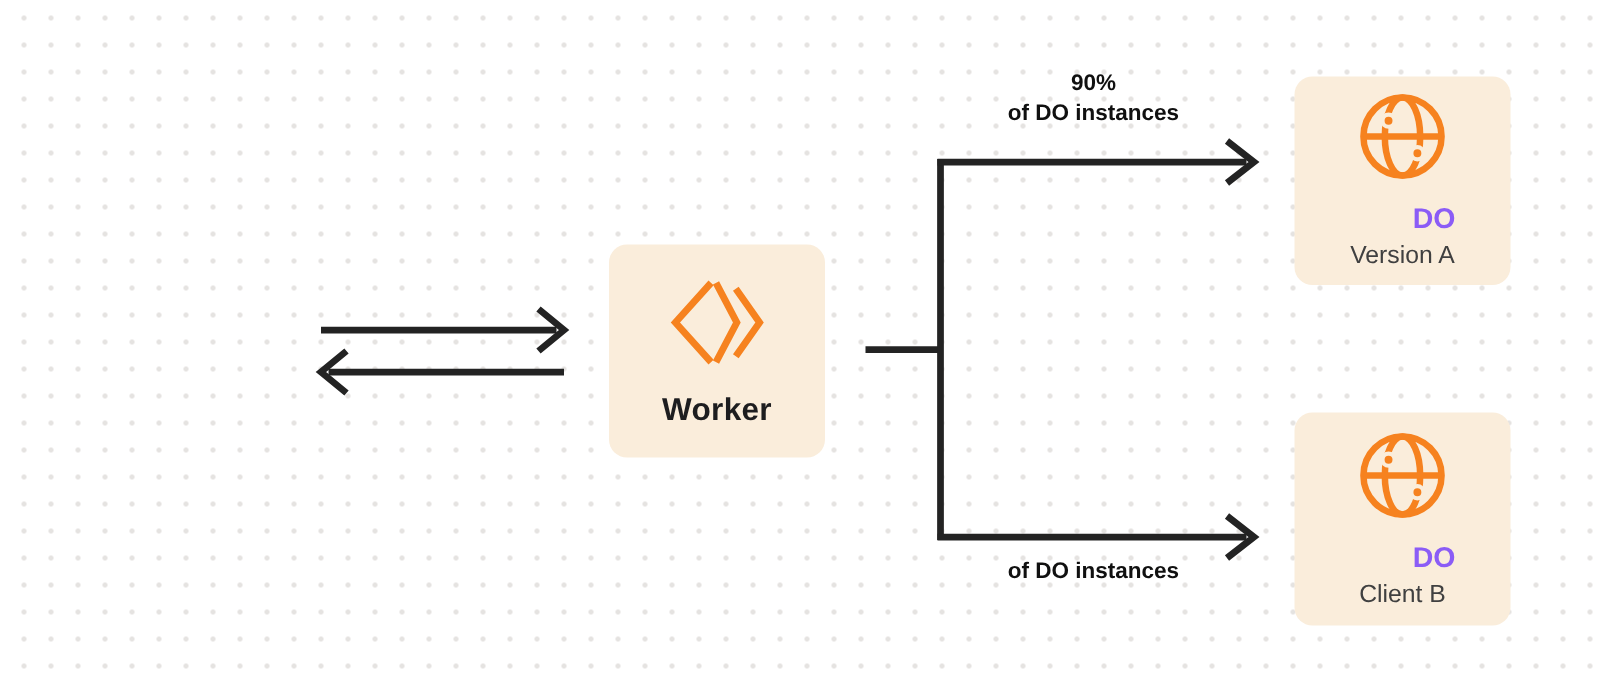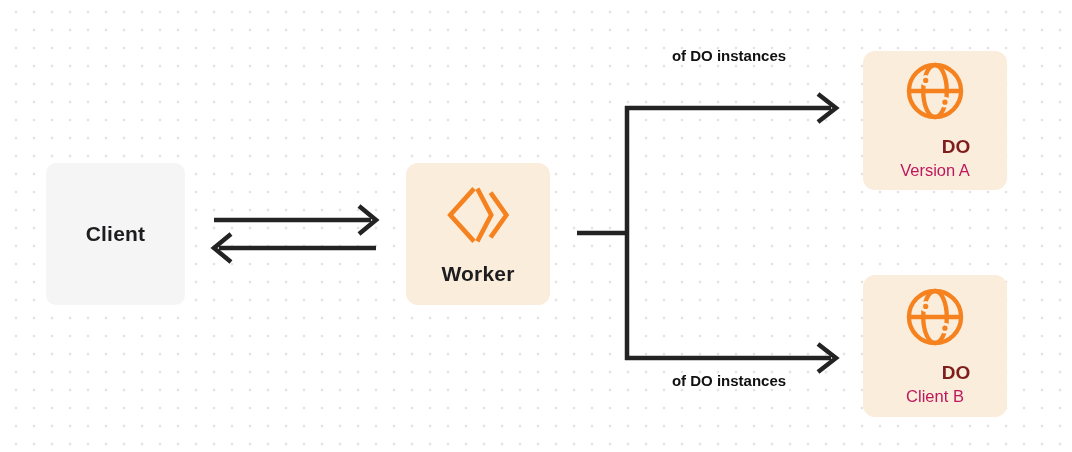--- a/index.html
+++ b/index.html
@@ -27,22 +27,22 @@
   .node__label{
     font-weight:700;font-size:21px;color:#1d1d1f;letter-spacing:.2px;
   }
   .node--client{left:46px;top:163px;width:139px;height:142px;}
   .node--worker{left:406px;top:163px;width:144px;height:142px;gap:14px;}
   .node--do-a{left:863px;top:51px;width:144px;height:139px;}
   .node--do-b{left:863px;top:275px;width:144px;height:142px;}
   .node__icon{display:block;}
   .node--worker .node__icon{width:66px;height:66px;}
   .do-icon{width:62px;height:62px;margin-bottom:14px;}
-  .do-title{font-weight:700;font-size:19px;color:#7f1d1d;line-height:22px;margin-left:42px;}
-  .do-subtitle{font-weight:400;font-size:16.5px;color:#be185d;line-height:21px;margin-top:2px;}
+  .do-title{font-weight:700;font-size:19px;color:#8b5cf6;line-height:22px;margin-left:42px;}
+  .do-subtitle{font-weight:400;font-size:16.5px;color:#404040;line-height:21px;margin-top:2px;}
   .branch-label{
     position:absolute;width:220px;left:619px;
     text-align:center;
     font-weight:700;font-size:15px;line-height:20px;color:#101010;
   }
   .branch-label--top{top:46px;}
   .branch-label--bottom{top:371px;}
 </style>
 </head>
 <body>
@@ -62,23 +62,20 @@
       <path d="M627 106 V360"></path>
 
       <path d="M625 108 H831"></path>
       <path d="M818 94 L836 108 L818 122"></path>
 
       <path d="M625 358 H831"></path>
       <path d="M818 344 L836 358 L818 372"></path>
     </g>
   </svg>
 
-  <div class="node node--gray node--client">
-    <span class="node__label">Client</span>
-  </div>
 
   <div class="node node--cream node--worker">
     <svg class="node__icon" viewBox="0 0 100 100">
       <g stroke="#f6821f" stroke-width="7" fill="none" stroke-linecap="butt" stroke-linejoin="miter">
         <path d="M44 10 L8 50 L44 90"></path>
         <path d="M49 10 L70 50 L49 90"></path>
         <path d="M69 16 L93 50 L69 84"></path>
       </g>
     </svg>
     <span class="node__label">Worker</span>
@@ -106,20 +103,21 @@
         <line x1="8" y1="50" x2="92" y2="50"></line>
       </g>
       <circle cx="35" cy="33" r="6.5" fill="#f6821f" stroke="#faeddb" stroke-width="4.5"></circle>
       <circle cx="66" cy="68" r="6.5" fill="#f6821f" stroke="#faeddb" stroke-width="4.5"></circle>
     </svg>
     <span class="do-title">DO</span>
     <span class="do-subtitle">Client B</span>
   </div>
 
   <div class="branch-label branch-label--top">
+    <div>90%</div>
     <div>of DO instances</div>
   </div>
 
   <div class="branch-label branch-label--bottom">
     <div>of DO instances</div>
   </div>
 
 </div>
 
 </body></html>

